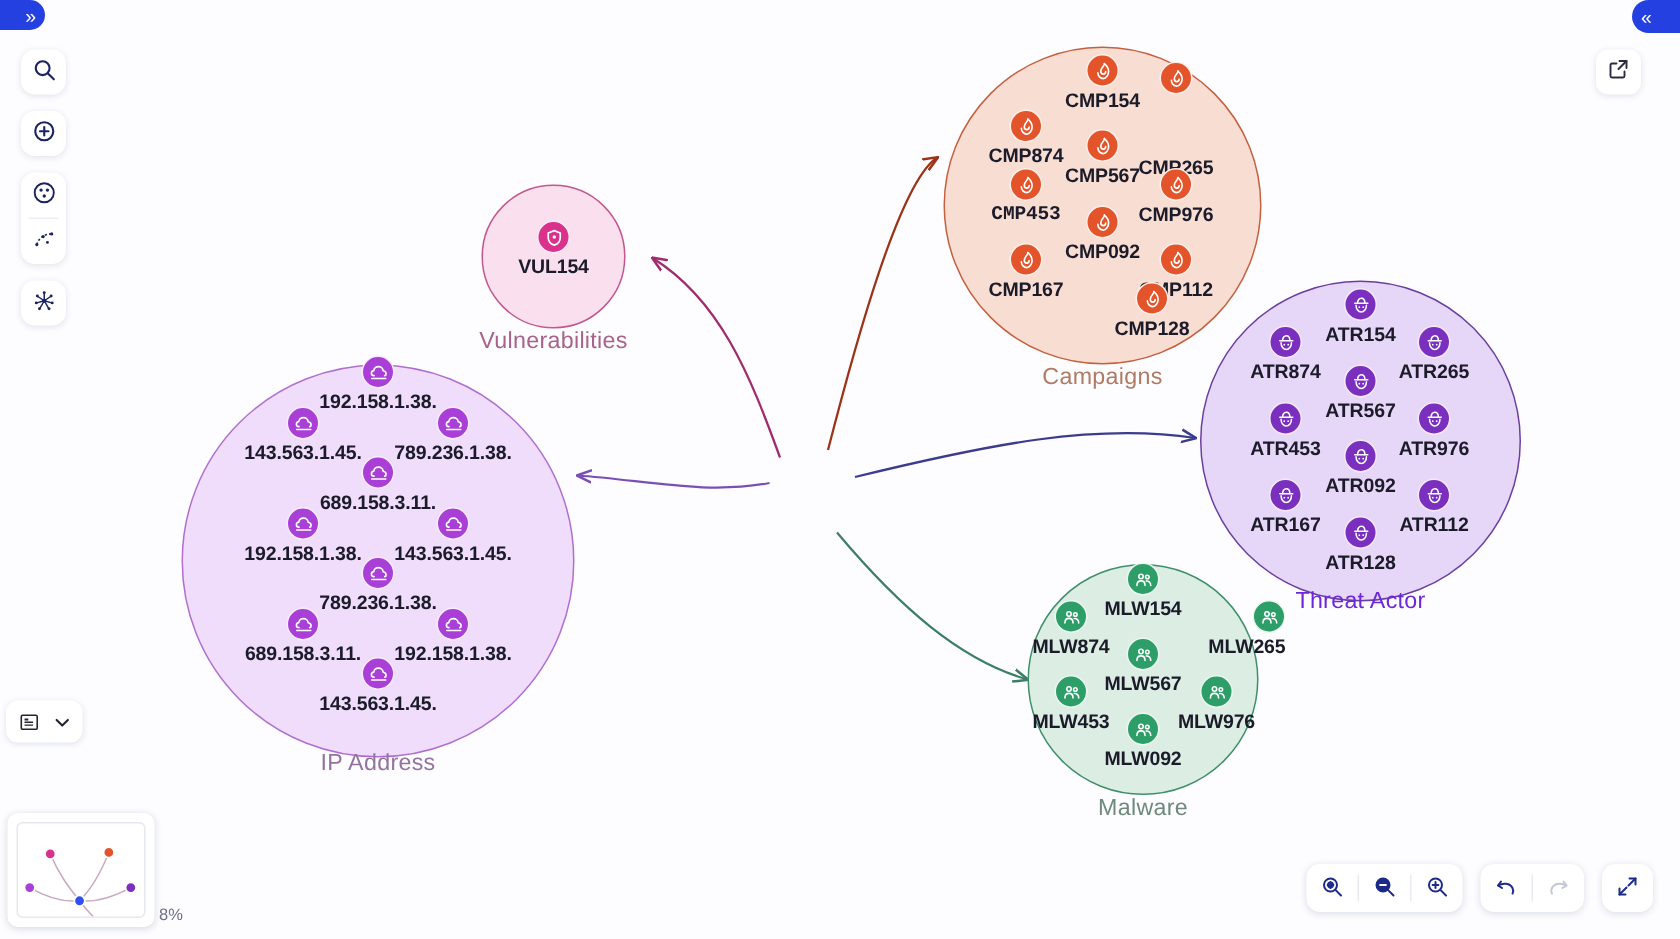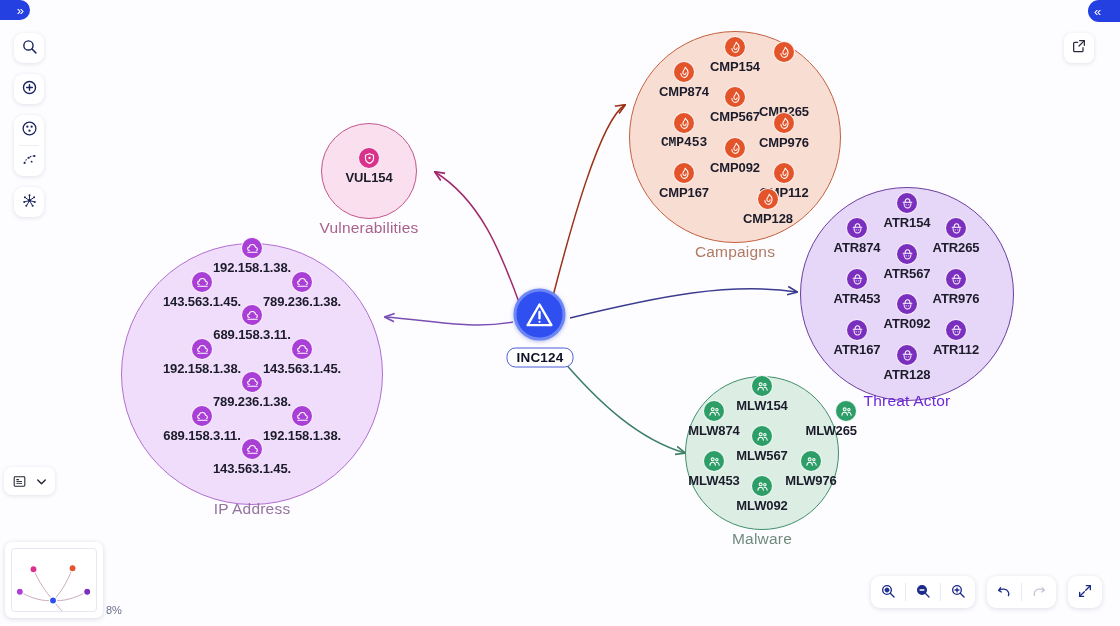--- a/index.html
+++ b/index.html
@@ -232,21 +232,21 @@
       <div class="cluster-label" style="left: 735px; top: 243px; color: rgb(176, 122, 99);">Campaigns</div>
       <div class="node" style="left: 735px; top: 55px;">
         <div class="node-dot" style="background: rgb(228, 84, 42);">
           <svg viewBox="0 0 24 24" fill="none" stroke="#fff" stroke-width="2" stroke-linecap="round" stroke-linejoin="round">
             <path d="M13.4 2.5 C13.4 6.5 9 7.4 9 12 C9 14.2 10.4 15.6 12 15.6 C13.7 15.6 15 14.2 15 12.4"></path>
             <path d="M13.4 2.5 C16.8 5.4 18.6 8.4 18.6 12.2 C18.6 16.4 15.6 21 12 21 C8.4 21 5.4 17.8 5.4 13.8"></path>
           </svg>
         </div>
         <div class="node-label">CMP154</div>
       </div>
-      <div class="node" style="left: 684px; top: 80px;">
+      <div class="node" style="left: 684px; top: 92px;">
         <div class="node-dot" style="background: rgb(228, 84, 42);">
           <svg viewBox="0 0 24 24" fill="none" stroke="#fff" stroke-width="2" stroke-linecap="round" stroke-linejoin="round">
             <path d="M13.4 2.5 C13.4 6.5 9 7.4 9 12 C9 14.2 10.4 15.6 12 15.6 C13.7 15.6 15 14.2 15 12.4"></path>
             <path d="M13.4 2.5 C16.8 5.4 18.6 8.4 18.6 12.2 C18.6 16.4 15.6 21 12 21 C8.4 21 5.4 17.8 5.4 13.8"></path>
           </svg>
         </div>
         <div class="node-label">CMP874</div>
       </div>
       <div class="node" style="left: 784px; top: 80px; gap: 40px;">
         <div class="node-dot" style="background: rgb(228, 84, 42);">
@@ -608,30 +608,20 @@
             <circle cx="8.6" cy="8" r="2.7"></circle>
             <path d="M3.6 19 C3.6 15.6 5.8 13.4 8.6 13.4 C11.4 13.4 13.6 15.6 13.6 19"></path>
             <circle cx="16.4" cy="8.6" r="2.2"></circle>
             <path d="M15 13.6 C18.4 13.3 20.6 15.6 20.6 19"></path>
           </svg>
         </div>
         <div class="node-label">MLW092</div>
       </div>
     </div>
 
-  <div id="incident">
-    <div class="inc-circle">
-      <svg viewBox="0 0 24 24" fill="none" stroke="#ffffff" stroke-width="1.9" stroke-linecap="round" stroke-linejoin="round">
-        <path d="M12 4 L21.5 20.5 L2.5 20.5 Z"></path>
-        <line x1="12" y1="10" x2="12" y2="15"></line>
-        <circle cx="12" cy="17.8" r=".9" fill="#fff" stroke="none"></circle>
-      </svg>
-    </div>
-    <div class="inc-pill">INC124</div>
-  </div>
 
   <div id="left-collapse">
     <span>»</span>
   </div>
 
   <div id="right-collapse">
     <span>«</span>
   </div>
 
   <div id="left-toolbar">

